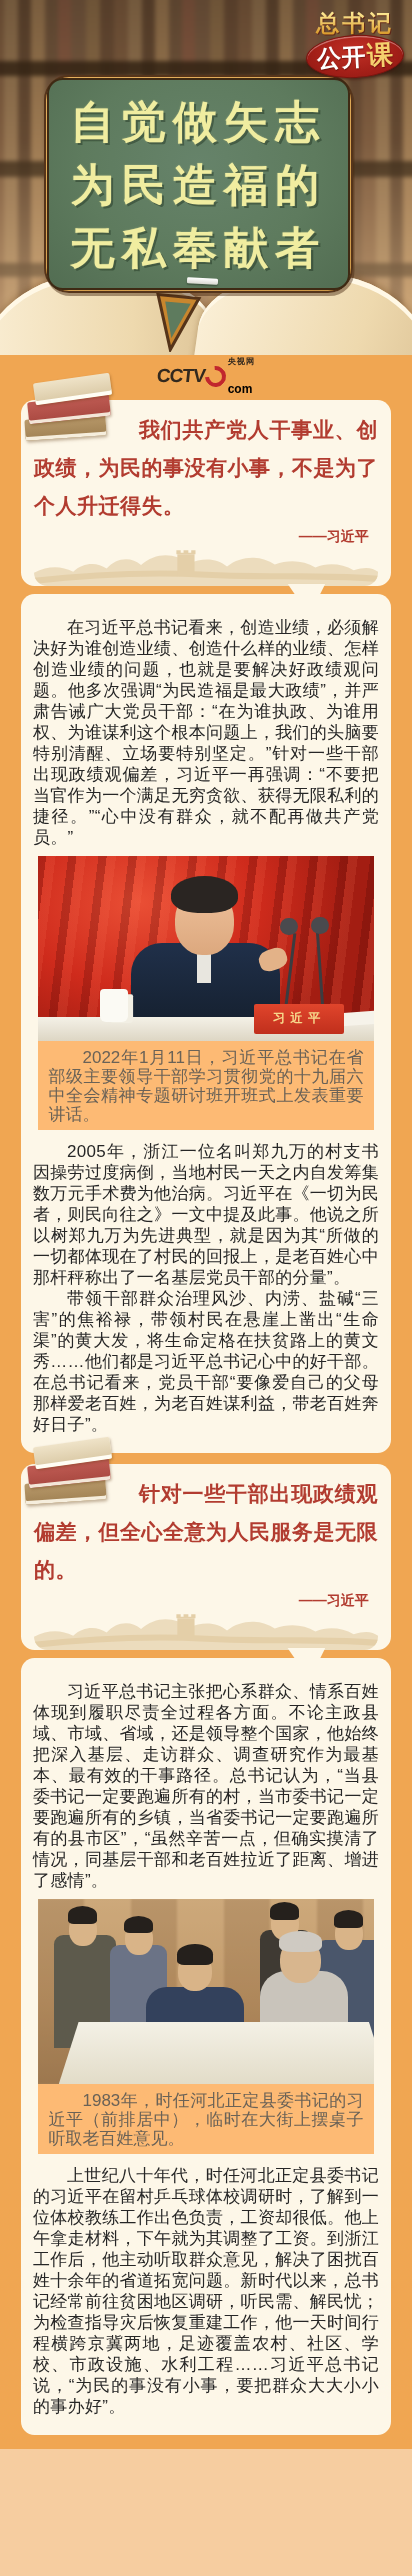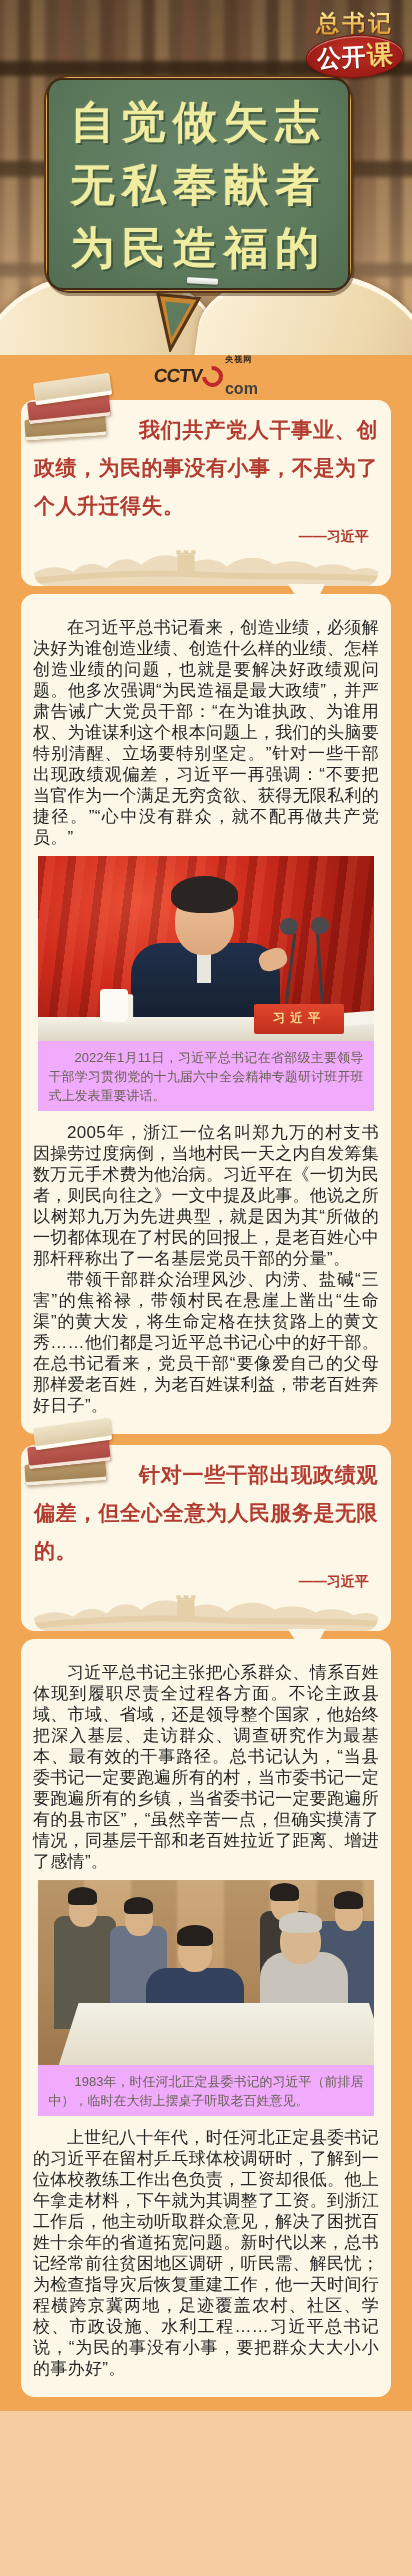--- a/index.html
+++ b/index.html
@@ -78,21 +78,21 @@
   .cctv{ display:flex; align-items:center; justify-content:center; gap:2.1px; padding-top:8.2px; height:34px; }
   .cctv .word{ font-size:19px; font-weight:900; color:#33291e; letter-spacing:-1px; transform:skewX(-6deg); }
   .swoosh{ position:relative; width:23px; height:23px; margin-left:-3.1px; }
   .swoosh::before{
     content:""; position:absolute; inset:1px; border-radius:50%;
     border:4.1px solid #c1272d; border-left-color:transparent; border-bottom-color:#c1272d;
     transform:rotate(40deg);
   }
   .cctv .col{ display:flex; flex-direction:column; line-height:1; margin-left:-1px; }
   .cctv .cn{ font-size:8.2px; font-weight:700; color:#33291e; letter-spacing:1px; }
-  .cctv .com{ font-size:16px; font-weight:800; color:#404040; margin-top:17px; }
+  .cctv .com{ font-size:12px; font-weight:800; color:#000000; margin-top:17px; }
 
   
   .quote-card{
     position:relative; margin:11.3px 20.6px 0; background:#fdf7e8; border-radius:13.4px;
     padding:10.3px 13.4px 0; z-index:2;
   }
   .books{ position:absolute; left:1px; top:-23px; width:98px; height:64px; }
   .bk{ position:absolute; border-radius:2.1px; }
   .bk1{ left:12.4px; top:1px; width:77px; height:21.6px; background:linear-gradient(180deg,#efe3c8,#d9c8a4); transform:rotate(-8deg); box-shadow:inset 0 -4.1px 0 #fffdf4, 1px 1.5px 2.6px rgba(90,50,10,.3); }
   .bk2{ left:6.2px; top:20.6px; width:82px; height:21.6px; background:linear-gradient(180deg,#c05c54,#a84840); transform:rotate(-6deg); box-shadow:inset 0 -3.6px 0 #f3e6d8, 1px 1.5px 2.6px rgba(90,50,10,.3); }
@@ -114,21 +114,21 @@
     position:relative; margin:8.2px 20.6px 0; background:#fdf7e8; border-radius:13.4px;
     padding:23px 12.4px 18.5px; z-index:1;
   }
   .content-card p{
     font-size:17px; line-height:21px; color:#262626; text-align:justify; text-indent:2em;
     letter-spacing:0.3px;
   }
   figure{ margin:8.2px 5.2px 10.3px; }
   .photo{ position:relative; width:100%; height:185px; overflow:hidden; }
   .caption{
-    background:#f0abfc; color:#6a6257; font-size:13px; line-height:19px;
+    background:#fdba74; color:#6a6257; font-size:17px; line-height:19px;
     padding:6.7px 10.3px; text-indent:2em; text-align:justify;
   }
 
   
   .scene1{ background:
       repeating-linear-gradient(97deg, rgba(60,0,0,.22) 0 8.2px, rgba(255,120,90,.15) 8.2px 17.5px, rgba(0,0,0,0) 17.5px 30px),
       radial-gradient(216px 155px at 30% 25%, #ea4f35, #cf2b1c 55%, #a31d12 100%);
   }
   .s1-hair{ position:absolute; left:133px; top:19.6px; width:67px; height:37px; background:#2a2522; border-radius:50% 50% 40% 40%; }
   .s1-head{ position:absolute; left:137px; top:33px; width:59px; height:66px; background:linear-gradient(180deg,#eec09a,#dca87e); border-radius:46%; }
@@ -178,22 +178,22 @@
         <div class="badge-ellipse">
           <span class="t1">公开</span>
           <span class="t2">课</span>
         </div>
       </div>
 
       <div class="board">
         <div class="board-in">
           <div class="board-title">
             <div>自觉做矢志</div>
+            <div>为民造福的</div>
             <div>无私奉献者</div>
-            <div>为民造福的</div>
           </div>
           <div class="chalk"></div>
         </div>
       </div>
       <svg class="board-tail" width="49" height="60" viewBox="0 0 96 116">
         <polygon points="6,4 86,12 30,112" fill="#c8862e" stroke="#55341a" stroke-width="6"></polygon>
         <polygon points="20,18 70,22 32,90" fill="#5e7b5e"></polygon>
       </svg>
     </div>
 

